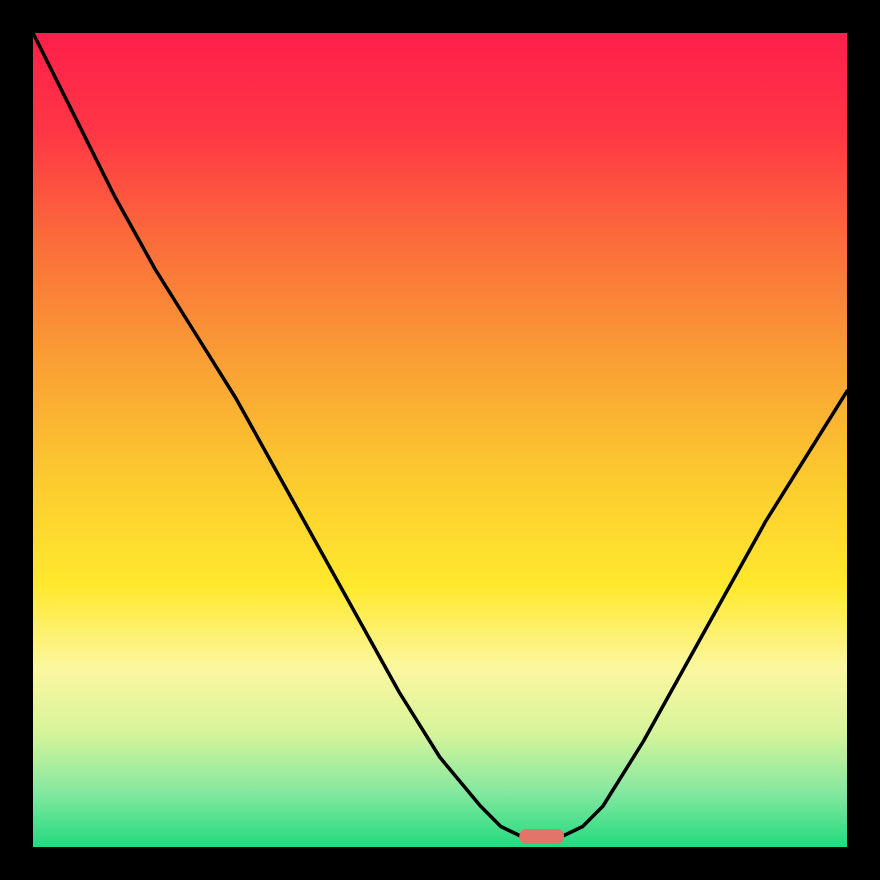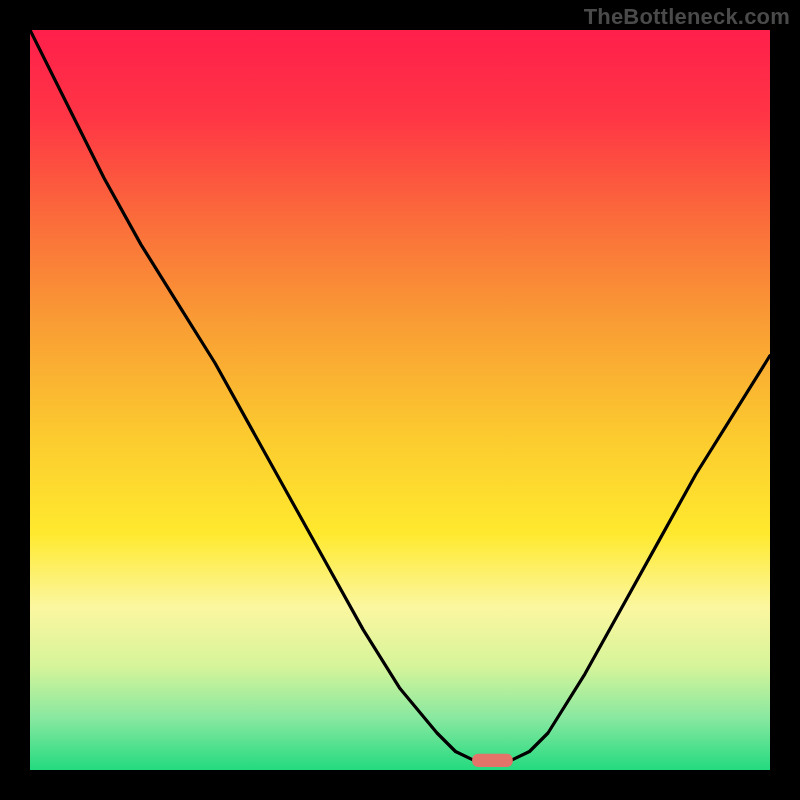--- a/index.html
+++ b/index.html
@@ -33,21 +33,20 @@
     top: 30px;
     width: 740px;
     height: 740px;
   }
   .plot svg { display: block; }
 </style>
 </head>
 <body>
 
 <div class="outer">
-  <div class="watermark">TheBottleneck.com</div>
 
   <div class="plot">
     <svg id="plot-svg" width="740" height="740" viewBox="0 0 740 740">
       <defs>
         <linearGradient id="bg-grad" x1="0" y1="0" x2="0" y2="1">
             <stop offset="0%" stop-color="#ff1f4b"></stop>
             <stop offset="12%" stop-color="#ff3645"></stop>
             <stop offset="25%" stop-color="#fb6a3b"></stop>
             <stop offset="40%" stop-color="#f99e34"></stop>
             <stop offset="55.00000000000001%" stop-color="#fccb2f"></stop>

